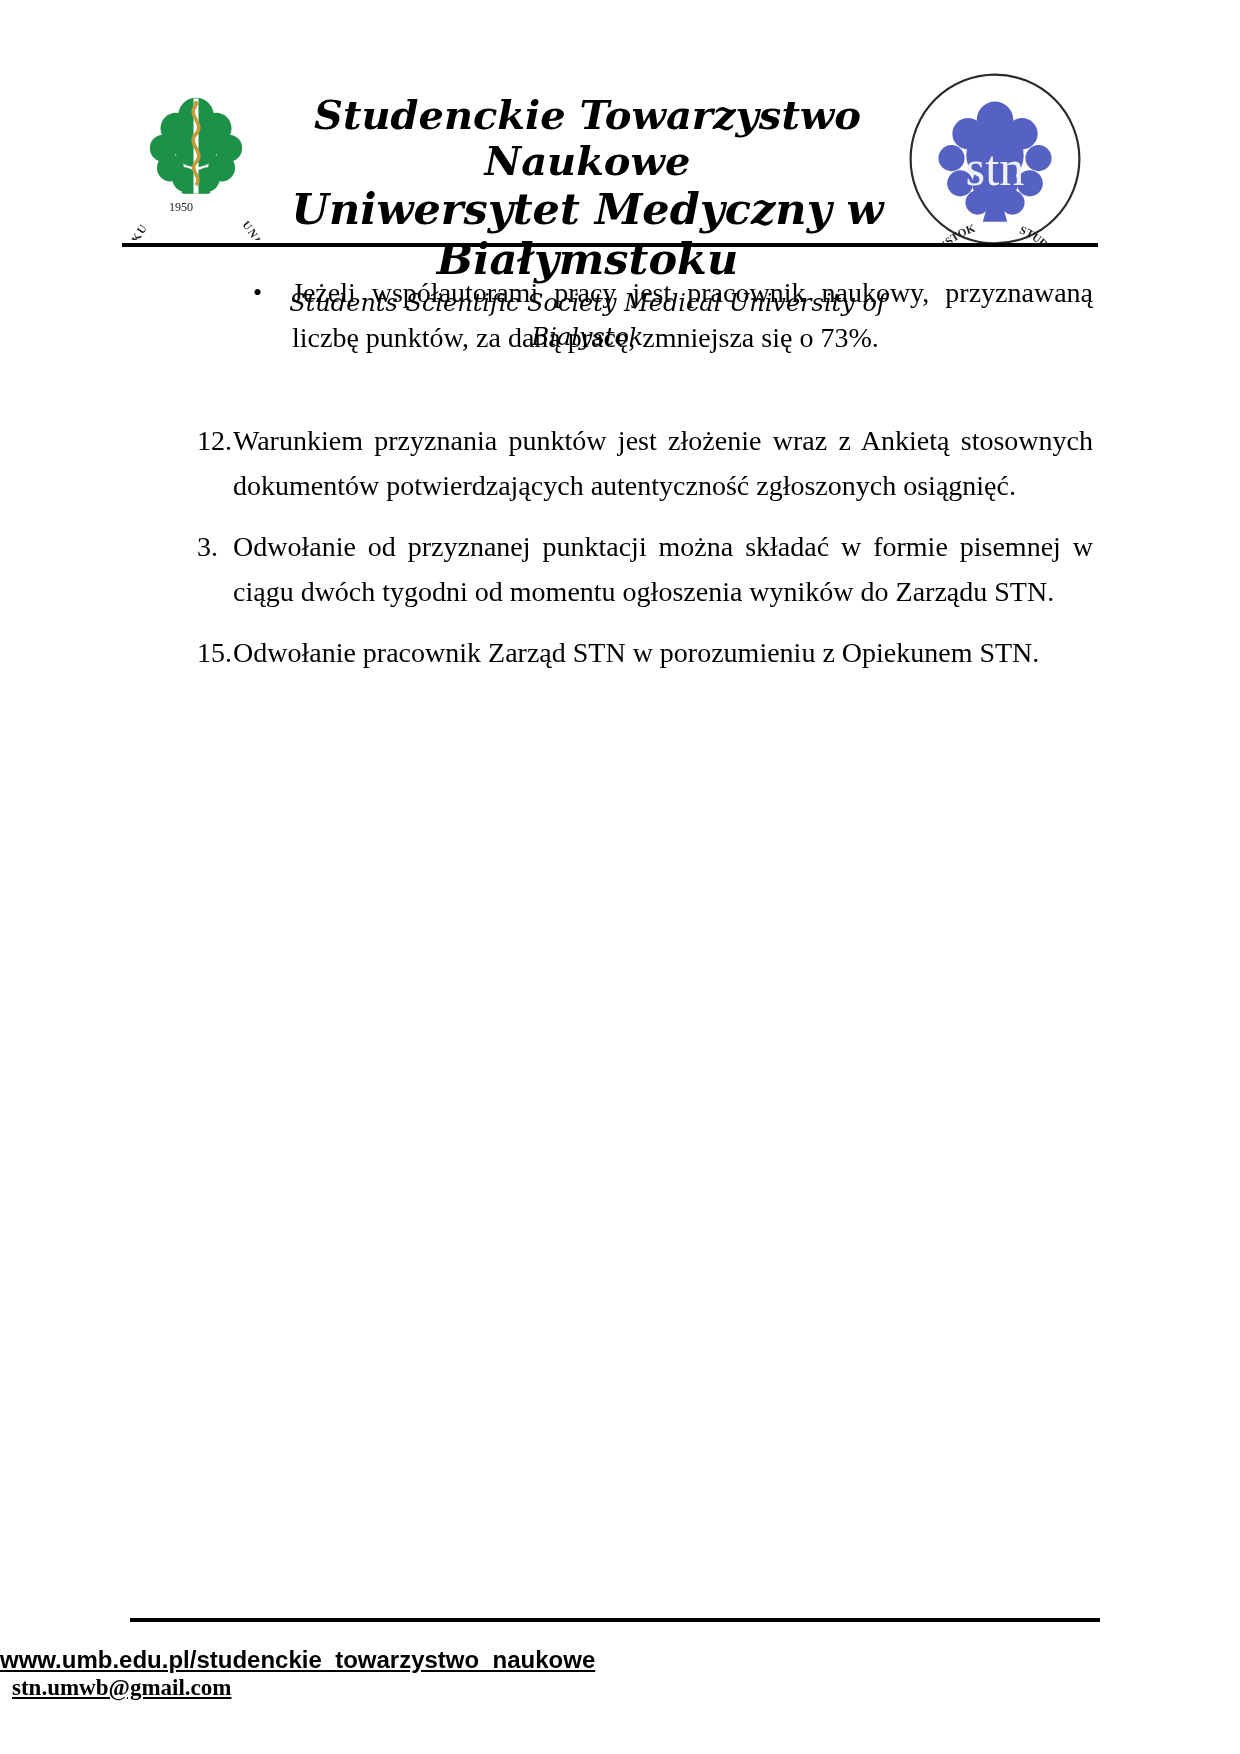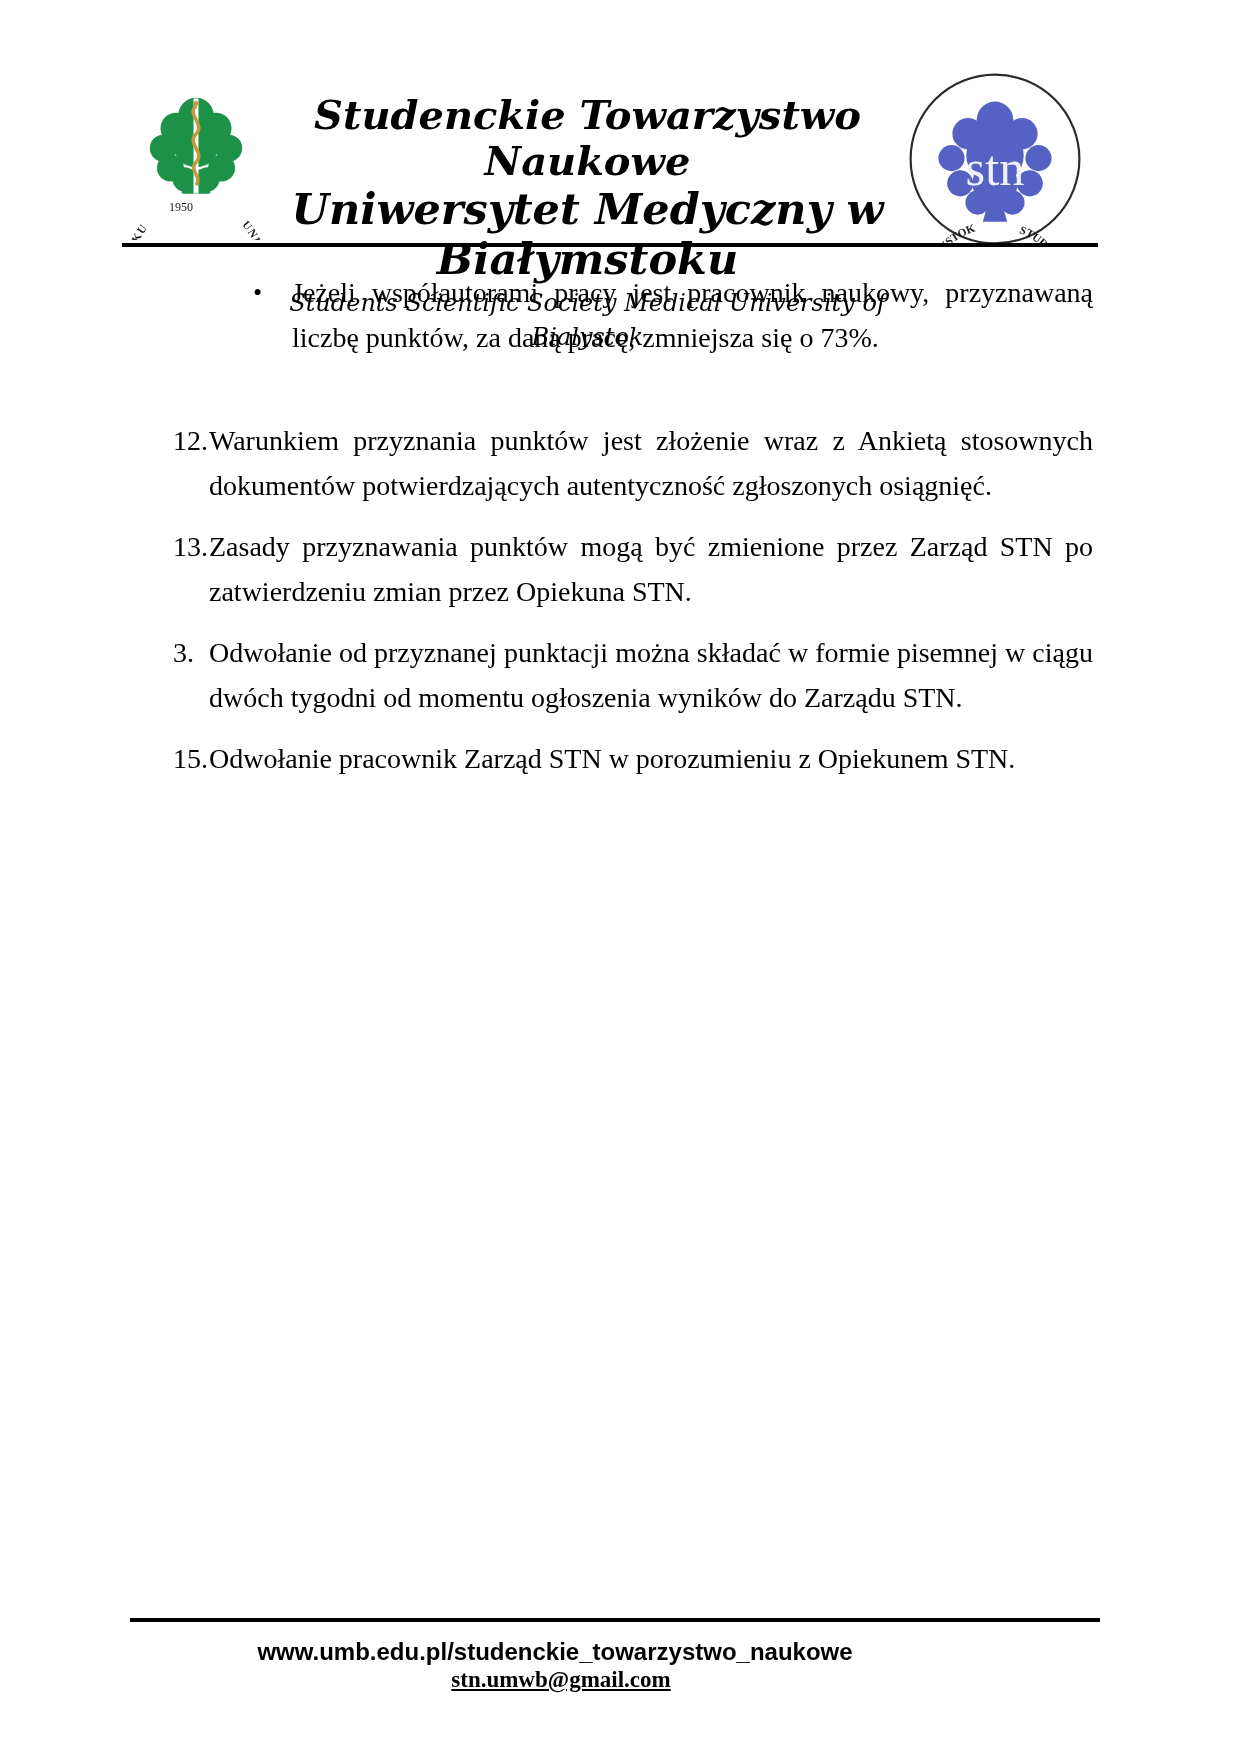--- a/index.html
+++ b/index.html
@@ -78,41 +78,42 @@
   }
   .bullet-text {
     flex: 1 1 auto;
     text-align: justify;
     text-align-last: left;
   }
   .num-item {
     display: flex;
     margin-bottom: 16px;
   }
-  .num-label { flex: 0 0 36px; white-space: nowrap; }
+  .num-label { flex: 0 0 36px; white-space: nowrap; margin-left: 24px; }
   .num-text {
     flex: 1 1 auto;
     text-align: justify;
     text-align-last: left;
   }
 
   
   .footer {
     position: absolute;
     top: 1618px; left: 0; right: 0;
   }
   .footer-rule {
     margin-left: 130px;
     width: 970px; height: 4px;
     background: #000000;
   }
   .footer-text {
     margin-right: 130px;  
-    text-align: center;
-    padding-top: 16px;
+    text-align: left;
+    padding-top: 24px;
+    text-decoration: underline;
   }
   .footer-url {
     font-family: "Liberation Sans", sans-serif;
     font-weight: bold;
     font-size: 24px;
     line-height: 28px;
   }
   .footer-email {
     display: inline-block;
     font-family: "Liberation Serif", serif;
@@ -227,24 +228,20 @@
     <div class="bullet-item">
       <span class="bullet-marker">•</span>
       <span class="bullet-text">Jeżeli współautorami pracy jest pracownik naukowy, przyznawaną liczbę punktów, za daną pracę, zmniejsza się o 73%.</span>
     </div>
 
     <div class="num-item">
       <span class="num-label">12.</span>
       <span class="num-text">Warunkiem przyznania punktów jest złożenie wraz z Ankietą stosownych dokumentów potwierdzających autentyczność zgłoszonych osiągnięć.</span>
     </div>
 
-    <div class="num-item">
-      <span class="num-label">13.</span>
-      <span class="num-text">Zasady przyznawania punktów mogą być zmienione przez Zarząd STN po zatwierdzeniu zmian przez Opiekuna STN.</span>
-    </div>
 
     <div class="num-item">
       <span class="num-label">3.</span>
       <span class="num-text">Odwołanie od przyznanej punktacji można składać w formie pisemnej w ciągu dwóch tygodni od momentu ogłoszenia wyników do Zarządu STN.</span>
     </div>
 
     <div class="num-item">
       <span class="num-label">15.</span>
       <span class="num-text">Odwołanie pracownik Zarząd STN w porozumieniu z Opiekunem STN.</span>
     </div>

